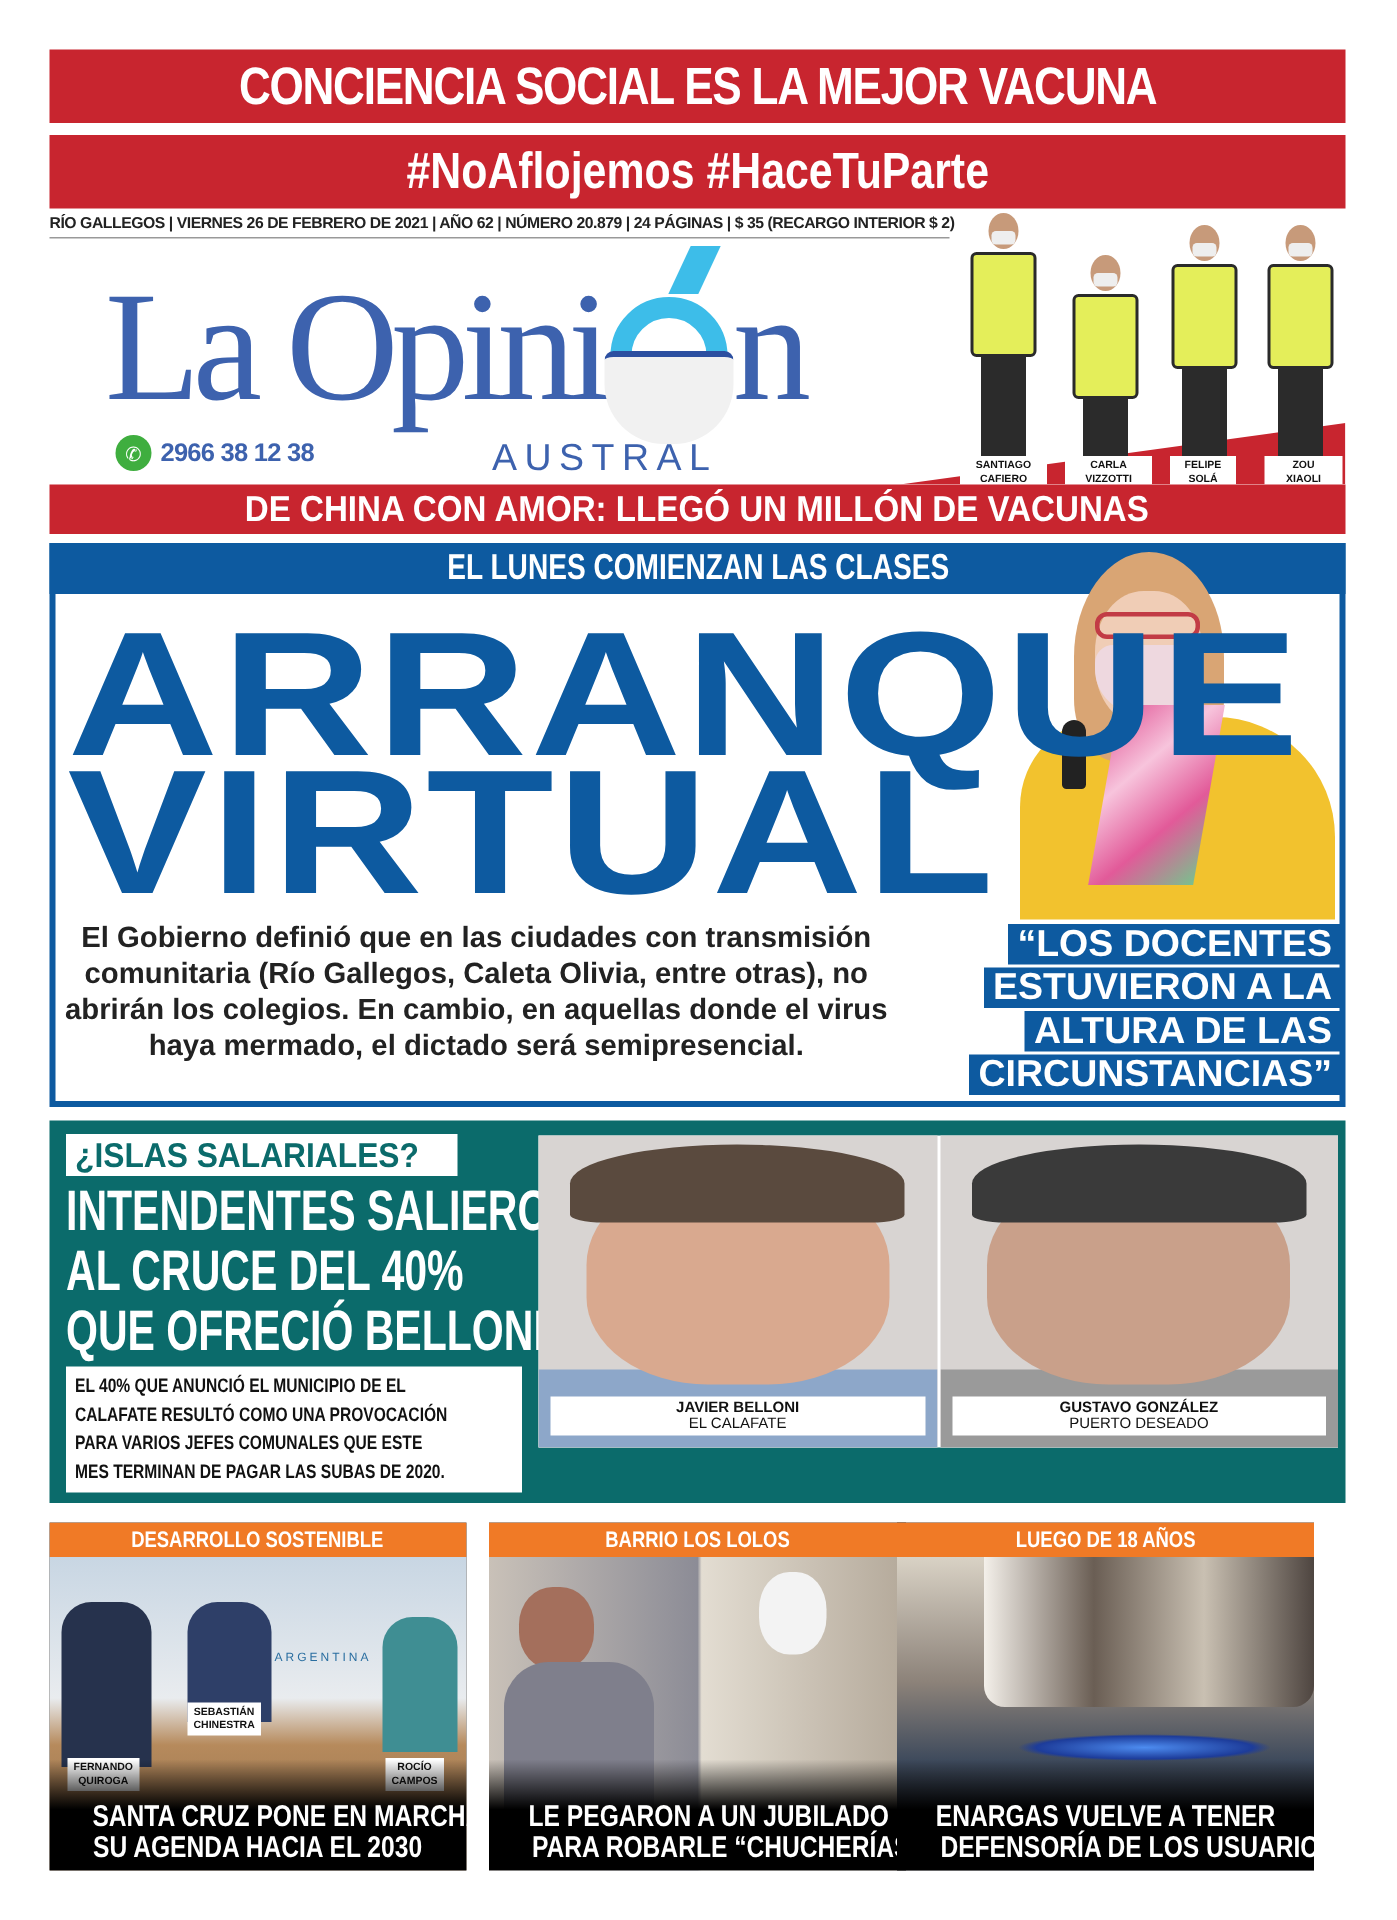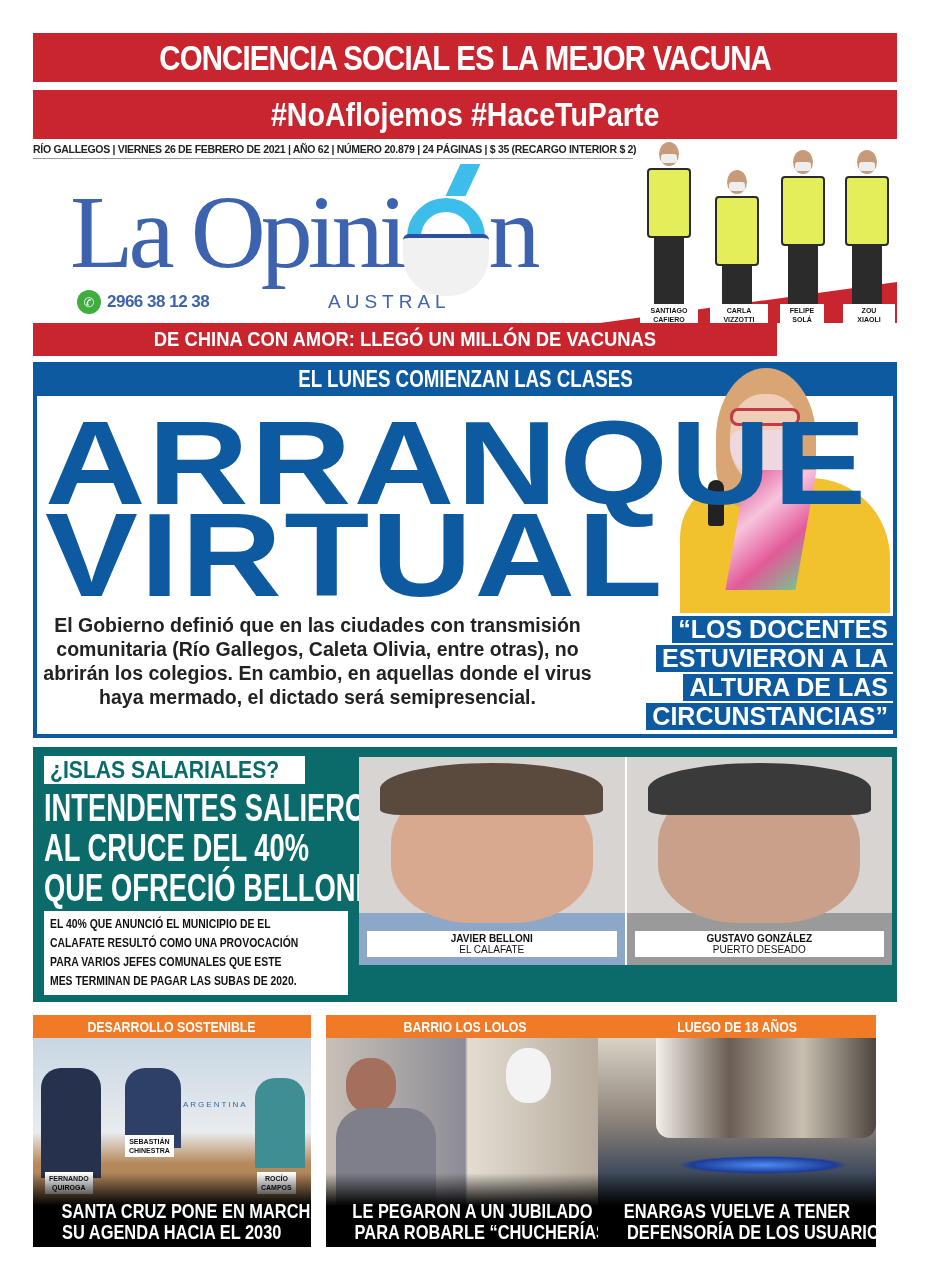--- a/index.html
+++ b/index.html
@@ -9,21 +9,21 @@
 .topbar1{left:33px;top:33px;width:864px;height:49px;font-size:35px;line-height:49px;letter-spacing:-1px;transform-origin:center}
 .topbar1 span,.topbar2 span{display:inline-block;transform:scaleX(0.84)}
 .topbar2{left:33px;top:90px;width:864px;height:49px;font-size:34px;line-height:49px}
 .infoline{left:33px;top:143px;width:610px;font-size:10.5px;font-weight:700;color:#222;white-space:nowrap;letter-spacing:-0.3px}
 .rule{left:33px;top:158px;width:600px;height:1px;background:#999}
 .logo{left:70px;top:180px;font-family:"Liberation Serif","DejaVu Serif",serif;color:#3d62ae;font-size:104px;line-height:1;letter-spacing:-5px;white-space:nowrap}
 .logo .o-mask{display:inline-block;position:relative;width:86px;height:100px;vertical-align:bottom}
 .logo .o-mask .ring{position:absolute;left:4px;top:14px;width:78px;height:78px;border:14px solid #3dbde9;border-radius:50%}
 .logo .o-mask .mask{position:absolute;left:0;top:50px;width:86px;height:62px;background:#f1f1f1;border-top:4px solid #2c4fa0;border-radius:6px 6px 40px 40px}
 .logo .accent{position:absolute;left:0;top:-20px;width:20px;height:32px;background:#3dbde9;transform:skewX(-25deg)}
-.austral{left:328px;top:291px;font-size:19px;letter-spacing:5px;color:#3d62ae}
+.austral{left:328px;top:291px;font-size:25px;letter-spacing:5px;color:#3d62ae}
 .whatsapp{left:77px;top:290px;display:flex;align-items:center;gap:6px}
 .wa-icon{width:24px;height:24px;border-radius:50%;background:#3fae3f;color:#fff;font-size:13px;display:flex;align-items:center;justify-content:center}
 .wa-num{font-size:17px;font-weight:900;color:#3d62ae;letter-spacing:-0.5px}
 .people{left:640px;top:140px;width:258px;height:180px}
 .person{position:absolute;bottom:0;width:50px}
 .person .head{position:absolute;left:15px;top:0;width:20px;height:24px;border-radius:50%;background:#c79a7a}
 .person .head::after{content:"";position:absolute;left:2px;top:12px;width:16px;height:9px;background:#eee;border-radius:3px}
 .person .vest{position:absolute;left:3px;top:26px;width:44px;height:70px;background:#e4ee5a;border:2px solid #2a2a2a;border-radius:4px}
 .person .legs{position:absolute;left:10px;top:94px;width:30px;height:70px;background:#2b2b2b}
 .plabel{position:absolute;background:#fff;font-size:7px;font-weight:900;text-align:center;line-height:9px;padding:2px 0;color:#111}
@@ -118,21 +118,21 @@
     </div>
   <div class="plabel" style="left:140px;top:164px;width:44px">
       <div>FELIPE</div>
       <div>SOLÁ</div>
     </div>
   <div class="plabel" style="left:203px;top:164px;width:52px">
       <div>ZOU</div>
       <div>XIAOLI</div>
     </div>
 </div>
-<div class="abs redbar" style="left:33px;top:323px;width:744px;height:33px;font-size:20px;line-height:33px"><span style="display:inline-block;transform:scaleX(0.92)">DE CHINA CON AMOR: LLEGÓ UN MILLÓN DE VACUNAS</span></div>
+<div class="abs redbar" style="left:33px;top:323px;width:864px;height:33px;font-size:24px;line-height:33px"><span style="display:inline-block;transform:scaleX(0.92)">DE CHINA CON AMOR: LLEGÓ UN MILLÓN DE VACUNAS</span></div>
 
 <div class="abs bluebox"></div>
 <div class="abs bluehead"><span>EL LUNES COMIENZAN LAS CLASES</span></div>
 <div class="abs woman">
   <div class="coat"></div>
     <div class="hair"></div>
     <div class="face"></div>
     <div class="glasses"></div>
     <div class="mask"></div>
     <div class="scarf"></div>

